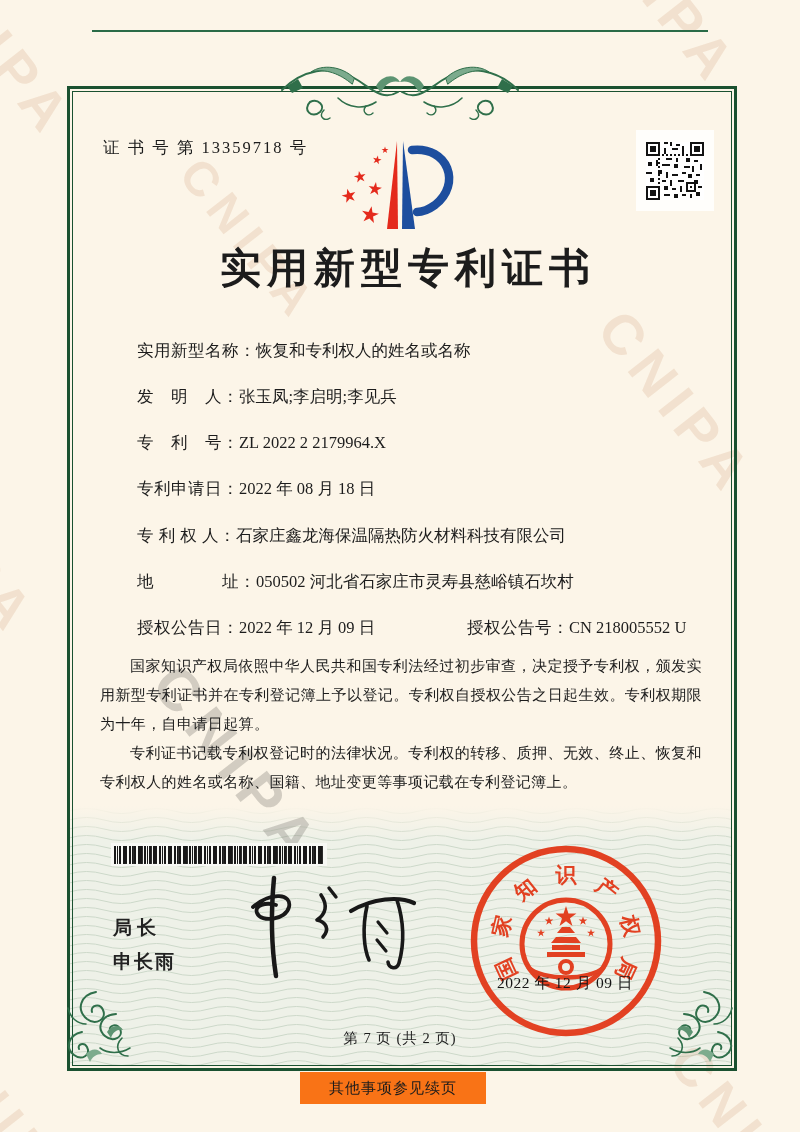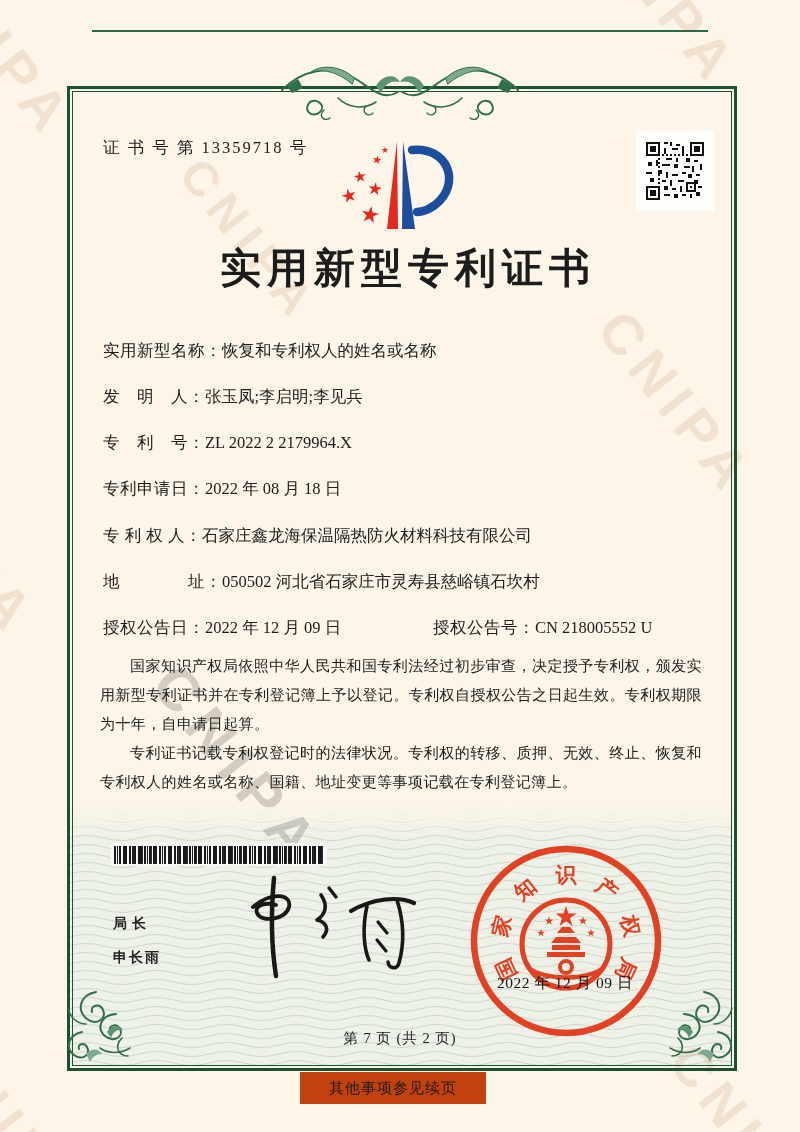--- a/index.html
+++ b/index.html
@@ -22,42 +22,42 @@
   .ornament{position:absolute;z-index:4;pointer-events:none;}
   
   .cert-no{position:absolute;left:103px;top:137px;font-size:16.5px;letter-spacing:2px;z-index:5;}
   .logo{position:absolute;left:340px;top:136px;z-index:5;}
   .qr-box{position:absolute;left:636px;top:130px;width:78px;height:81px;background:#fffefb;z-index:5;
           display:flex;align-items:center;justify-content:center;}
   .title{position:absolute;left:8px;top:241px;width:800px;text-align:center;font-size:41px;
          font-weight:600;letter-spacing:6px;z-index:5;}
   
   .frow{position:absolute;left:103px;width:620px;font-size:16.5px;line-height:24px;z-index:5;white-space:nowrap;}
-  .frow .lbl{letter-spacing:.5px;}
+  .frow .lbl{letter-spacing:.5px;margin-left:34px;}
   .pair2{position:absolute;left:330px;top:0;}
   
   .paras{position:absolute;left:100px;top:652px;width:602px;z-index:5;}
   .paras p{margin:0;text-indent:2em;font-size:15px;line-height:29px;letter-spacing:.4px;text-align:justify;}
   
   .barcode{position:absolute;left:111px;top:843px;width:210px;height:23px;background-color:#f7f8f4;
      padding:0;z-index:5;
      background-image:
        repeating-linear-gradient(90deg,#181818 0 2px,rgba(0,0,0,0) 2px 5px),
        repeating-linear-gradient(90deg,#181818 0 1px,rgba(0,0,0,0) 1px 3px),
        repeating-linear-gradient(90deg,#2c2c2c 0 2px,rgba(0,0,0,0) 2px 9px);
      background-size:100% 78%,100% 78%,100% 78%;background-position:0 50%;background-repeat:no-repeat;
      border-left:3px solid #f7f8f4;border-right:3px solid #f7f8f4;}
   .officer{position:absolute;left:113px;z-index:5;font-family:Liberation Sans, sans-serif;
-           font-weight:700;font-size:14px;color:#222;}
+           font-weight:700;font-size:19px;color:#222;}
   .sig{position:absolute;left:228px;top:870px;z-index:6;}
   .seal{position:absolute;left:466px;top:841px;z-index:6;}
   .seal-date{position:absolute;left:497px;top:973px;width:160px;font-size:15.5px;color:#151515;
              z-index:7;white-space:nowrap;letter-spacing:.5px;}
   .page-info{position:absolute;left:0;top:1029px;width:800px;text-align:center;font-size:14.5px;z-index:5;letter-spacing:1px;}
-  .cont-box{position:absolute;left:300px;top:1072px;width:186px;height:32px;background:#c2410c;z-index:5;
+  .cont-box{position:absolute;left:300px;top:1072px;width:186px;height:32px;background:#f97316;z-index:5;
             display:flex;align-items:center;justify-content:center;font-size:15px;letter-spacing:1px;}
 </style>
 </head>
 <body>
 
 <div class="page">
 
   <div class="wm" style="left:-45px;top:-60px;font-size:56px;">CNIPA</div>
   <div class="wm" style="left:620px;top:-112px;font-size:56px;">CNIPA</div>
   <div class="wm" style="left:212px;top:148px;font-size:48px;">CNIPA</div>

